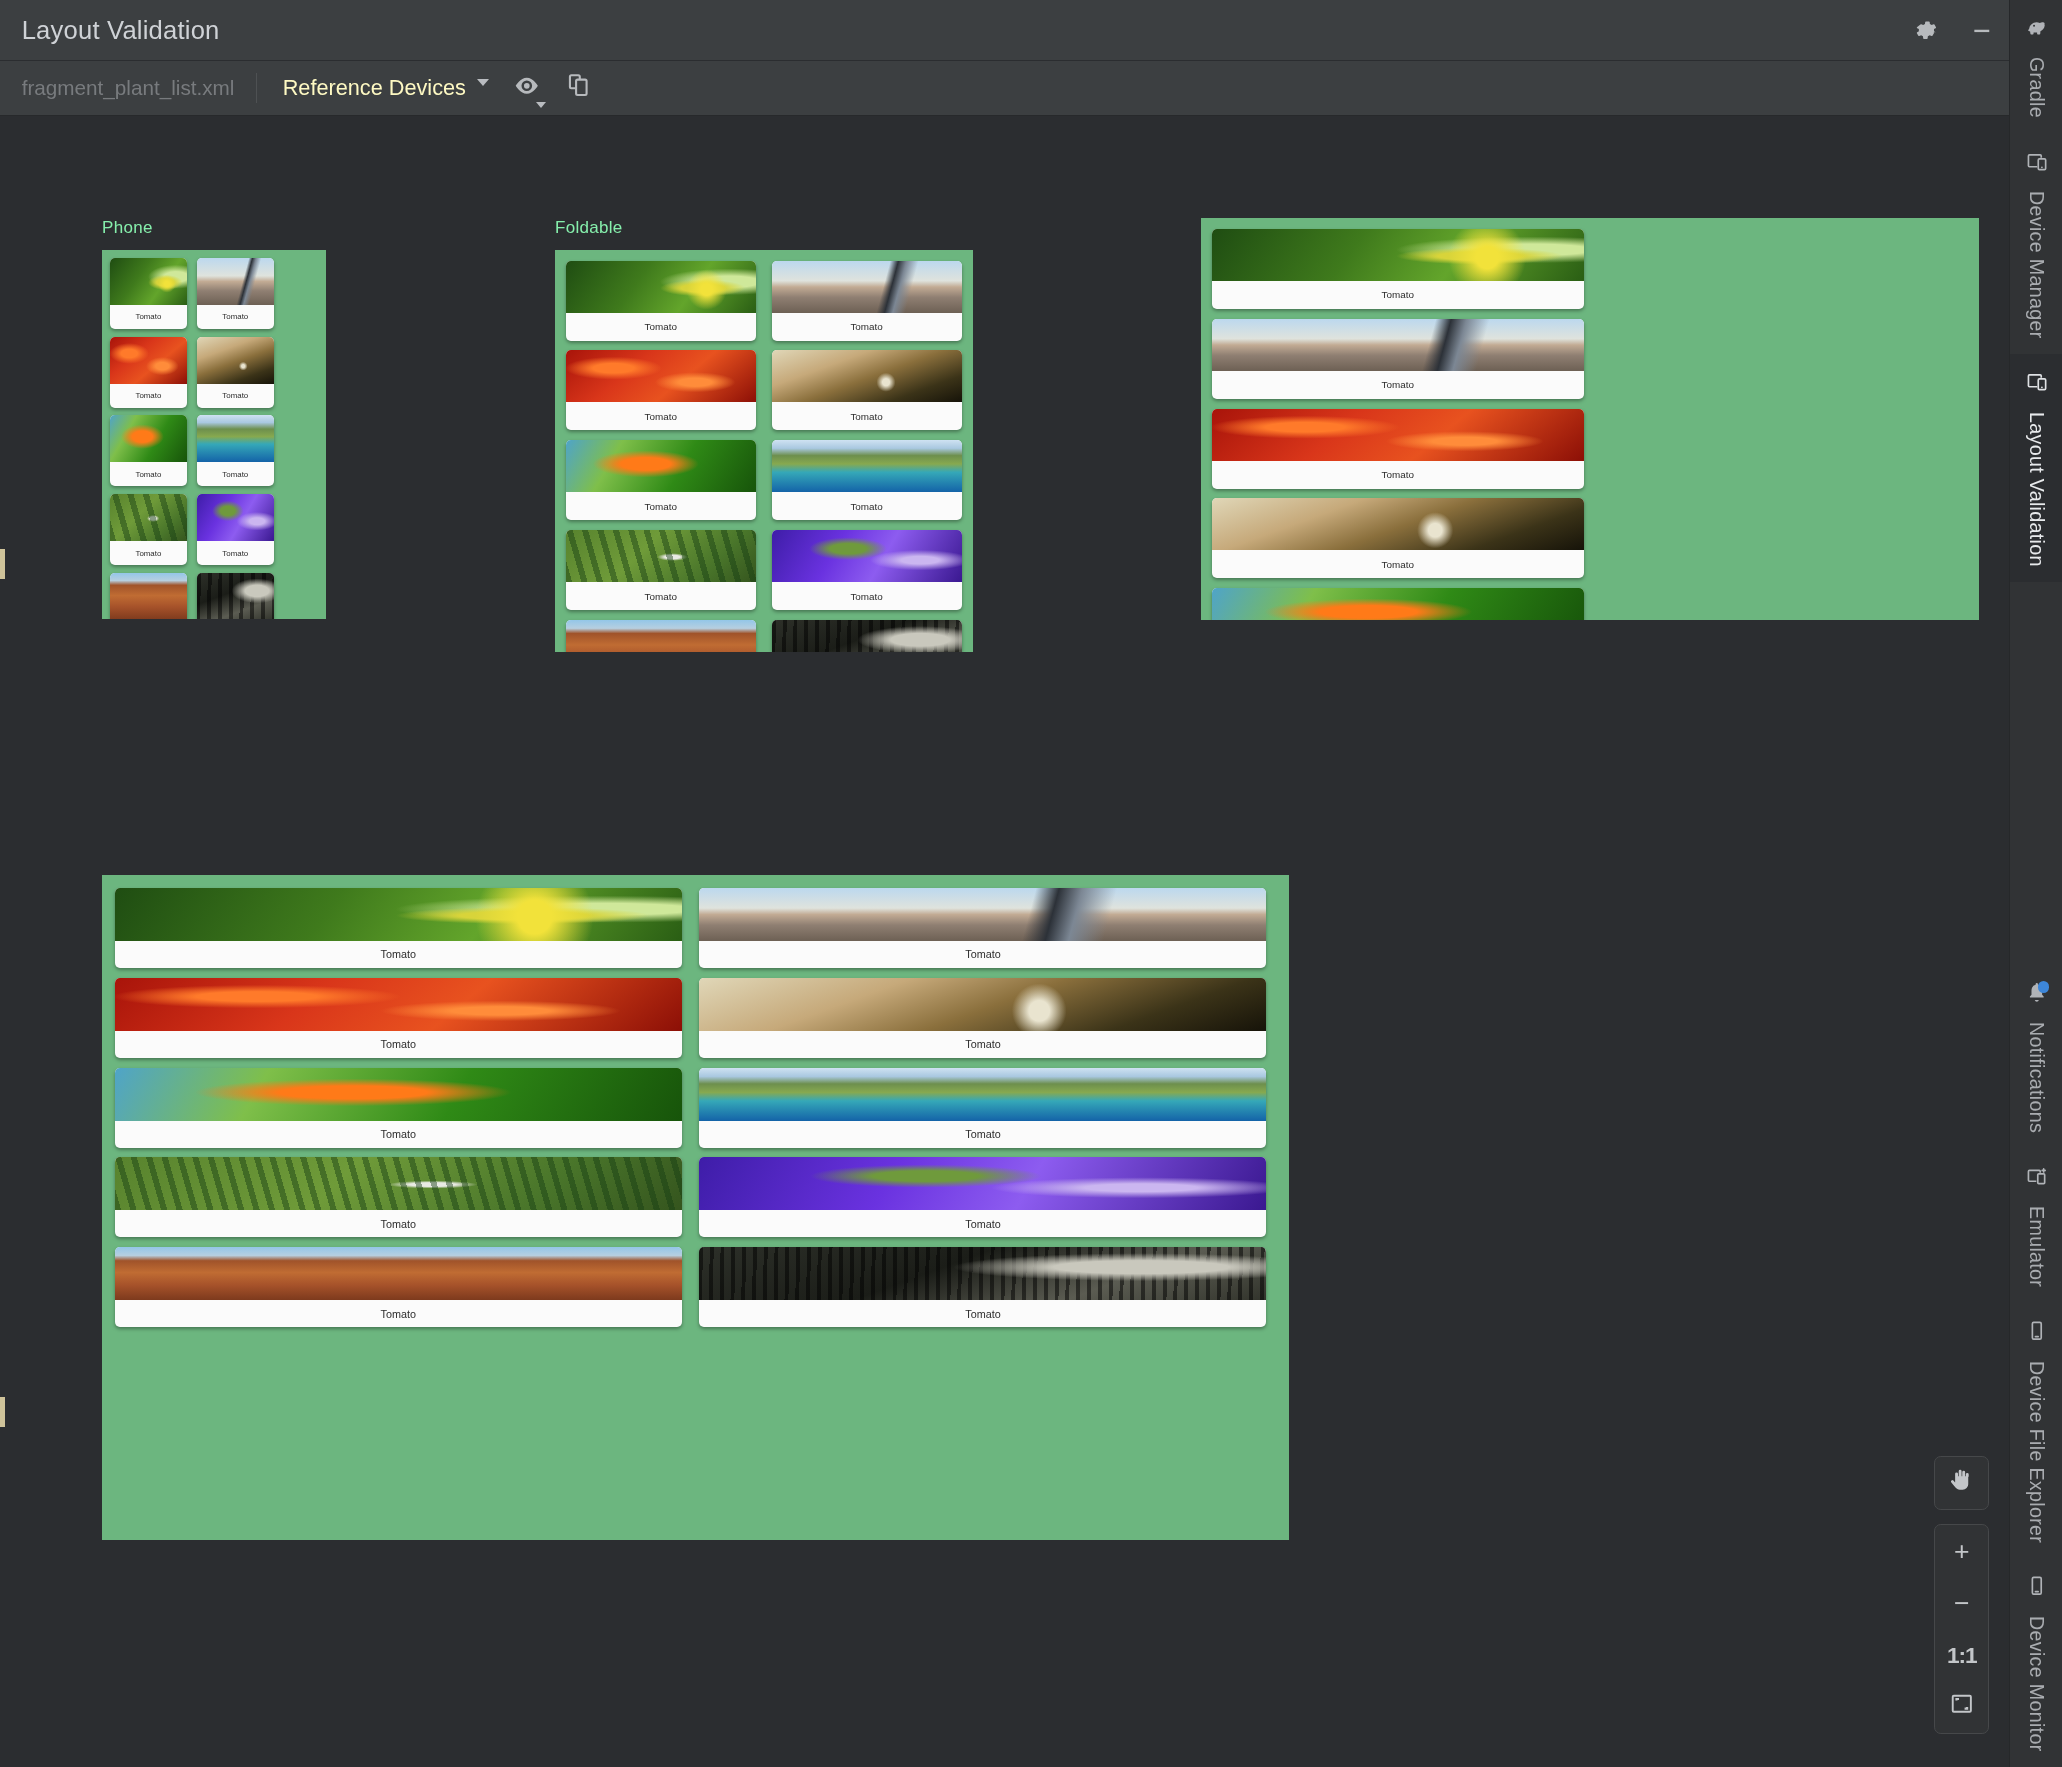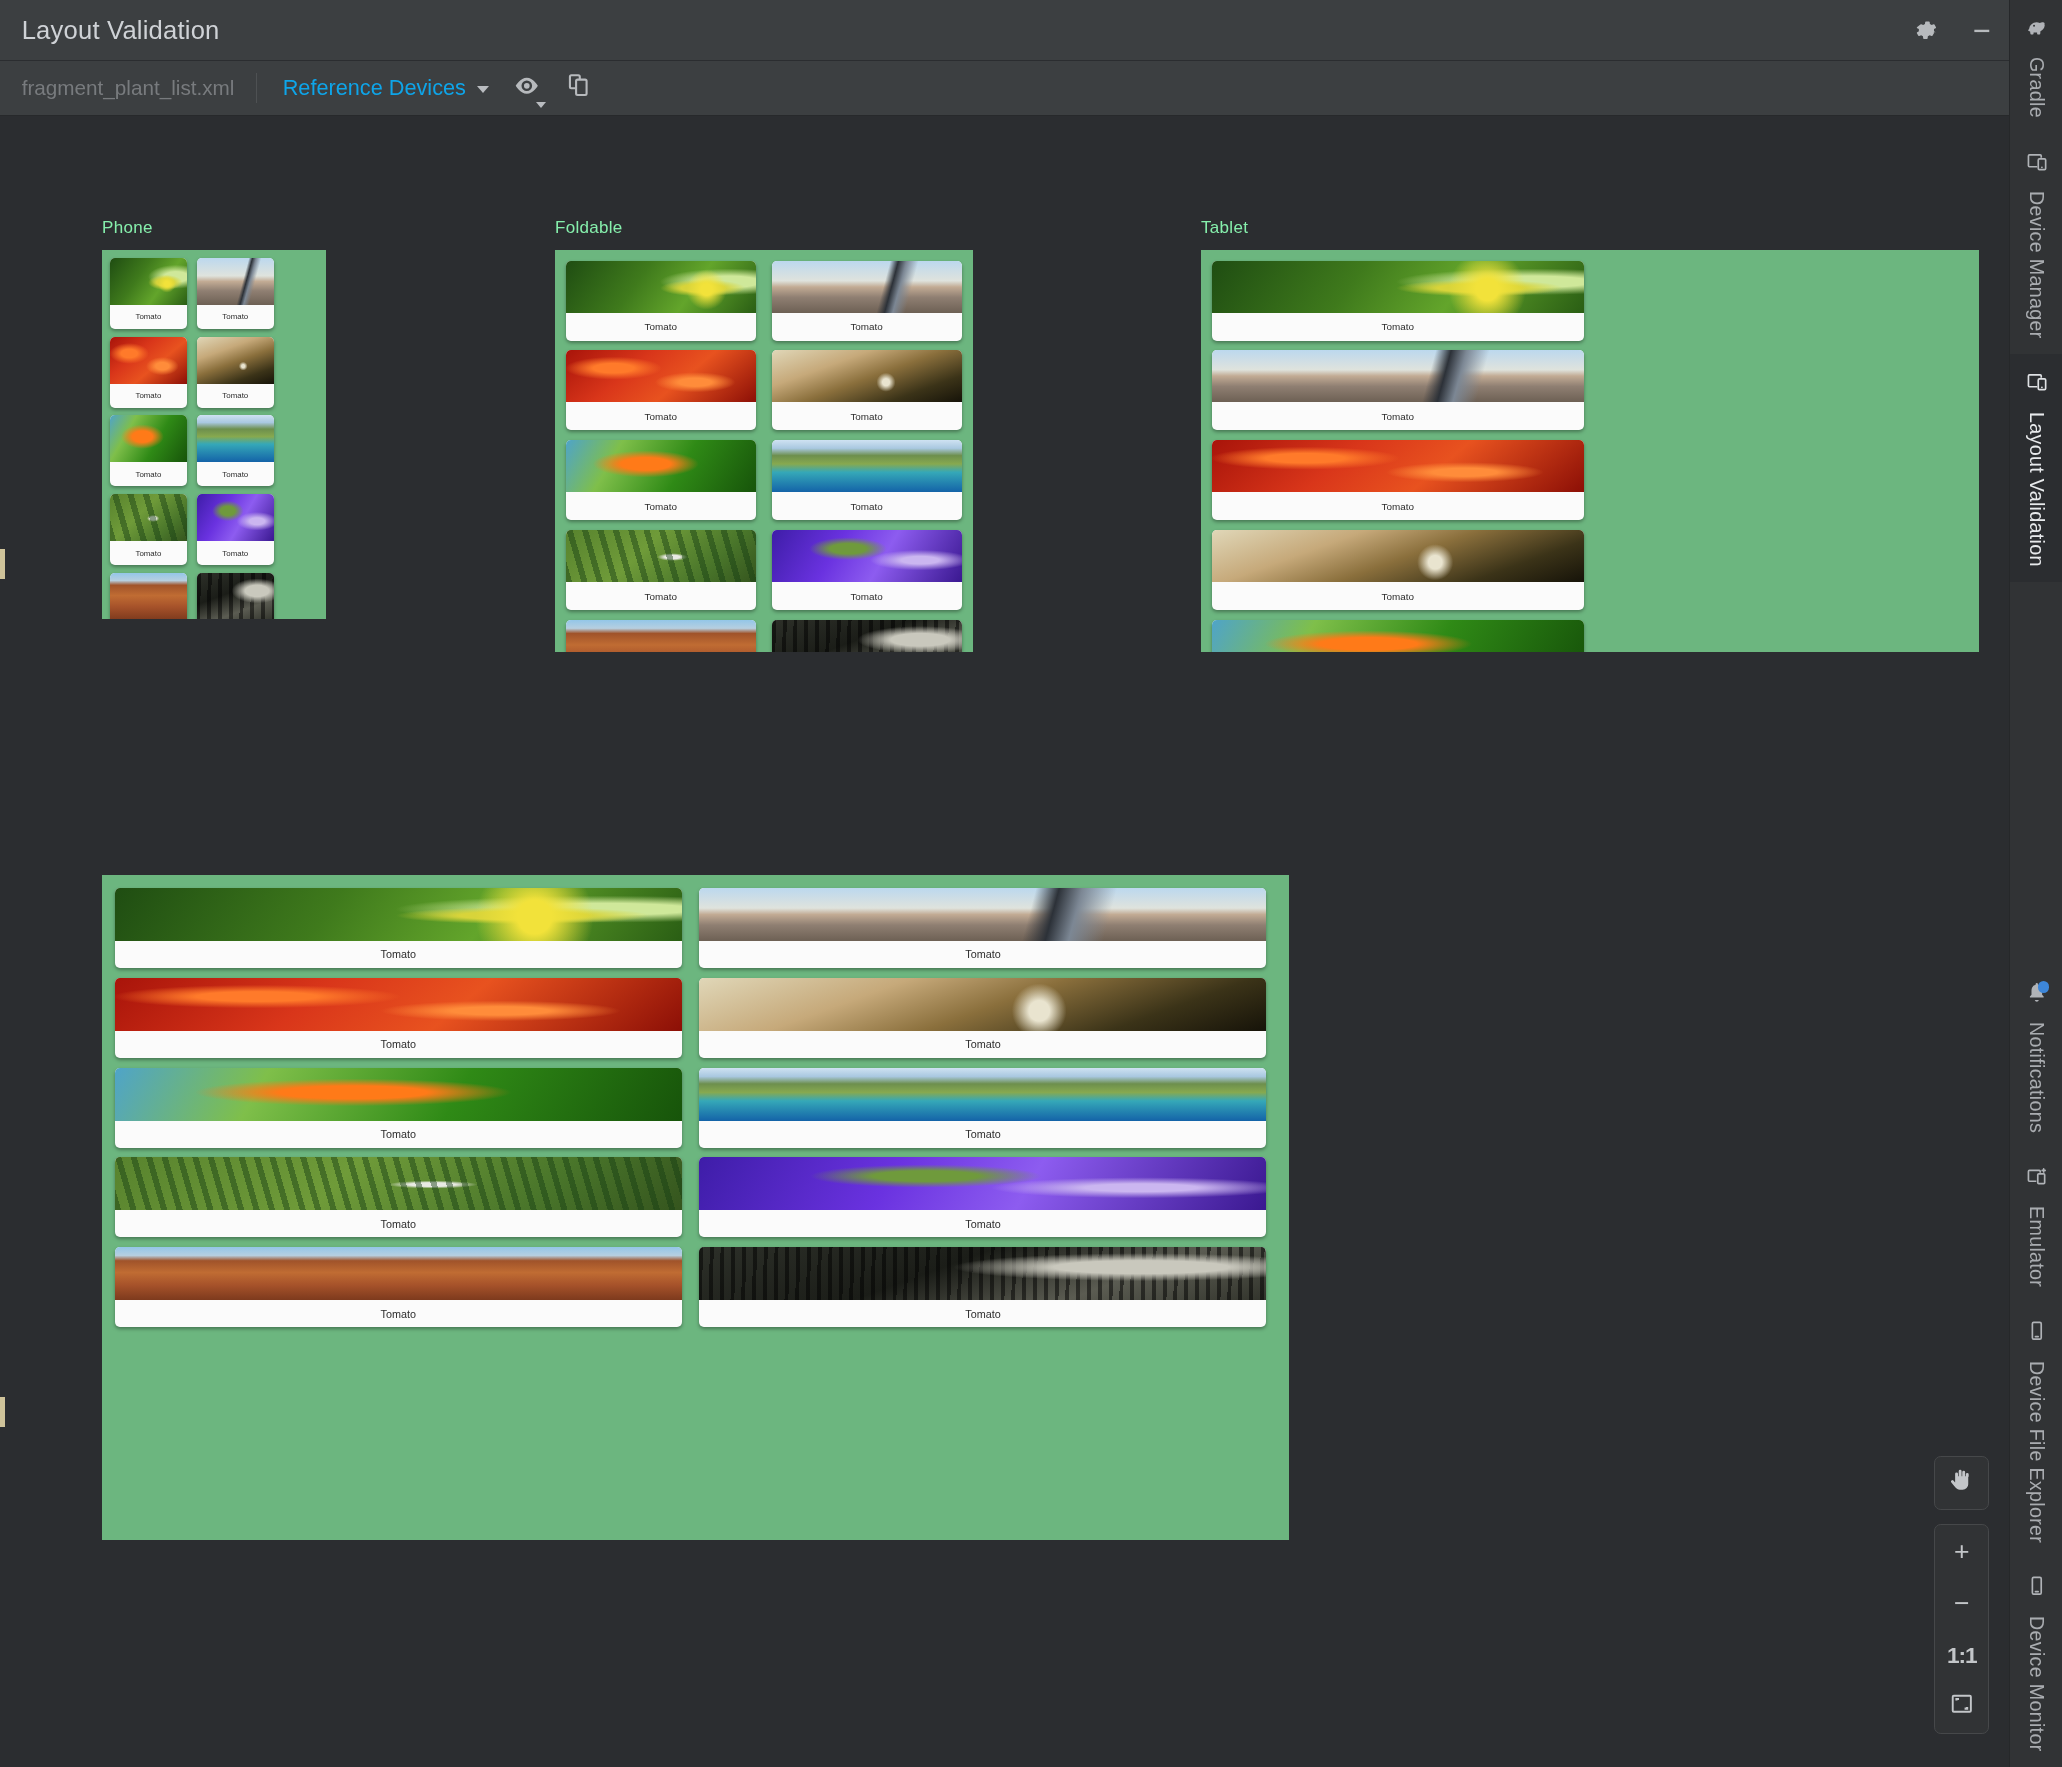--- a/index.html
+++ b/index.html
@@ -17,22 +17,22 @@
   .title-actions { position:absolute; right:0; top:0; height:61px; display:flex; align-items:center; }
   .tb-btn { width:55px; height:61px; display:flex; align-items:center; justify-content:center;
     cursor:default; }
   .tb-btn svg { display:block; }
 
   
   .toolbar { position:relative; height:55px; background:#3c3f41; display:flex; align-items:center;
     border-bottom:1px solid #27292b; }
   .file-name { font-size:20.7px; color:#787b7e; padding:0 21.7px; }
   .vsep { width:1px; height:29.6px; background:#4e5153; }
-  .ref-devices { display:flex; align-items:center; gap:10.8px; padding:0 9.9px 0 25.6px;
-    font-size:21.7px; color:#0ea5e9; cursor:default; }
+  .ref-devices { display:flex; gap:10.8px; padding:0 9.9px 0 25.6px;
+    font-size:21.7px; color:#fef9c3; cursor:default; }
   .chev { width:0;height:0;border-left:6.9px solid transparent;border-right:6.9px solid transparent;
     border-top:7.9px solid #b9bcc0; margin-top:3.9px;}
   .icon-btn { width:49px; height:43px; display:flex; align-items:center; justify-content:center;
     position:relative; cursor:default; margin-left:3.9px;}
   .eye-caret { position:absolute; bottom:2px; right:5.9px; width:0;height:0;
     border-left:5.9px solid transparent;border-right:5.9px solid transparent;border-top:6.9px solid #b9bcc0;}
 
   
   .canvas { position:relative; width:100%; height:1651px; background:#2b2d30; overflow:hidden; }
 
@@ -216,21 +216,20 @@
                 <div class="thumb" style="height: 52px; background-image: linear-gradient(rgb(147, 198, 232) 0%, rgb(182, 207, 224) 16%, rgb(160, 83, 42) 26%, rgb(192, 108, 51) 48%, rgb(166, 82, 42) 72%, rgb(125, 58, 29) 100%);"></div>
               </div>
               <div class="card" style="width: 190px; height: 80px;">
                 <div class="thumb" style="height: 52px; background-image: radial-gradient(at 78% 38%, rgb(201, 200, 189) 0px, rgb(201, 200, 189) 14%, rgba(201, 200, 189, 0) 30%), repeating-linear-gradient(91deg, rgba(0, 0, 0, 0.5) 0px, rgba(0, 0, 0, 0.5) 3.9px, rgba(0, 0, 0, 0) 3.9px, rgba(0, 0, 0, 0) 10.8px), linear-gradient(160deg, rgb(45, 48, 41) 0%, rgb(27, 29, 24) 42%, rgb(91, 92, 82) 72%, rgb(50, 52, 44) 100%);"></div>
               </div>
             </div>
         </div>
       </div>
 
       <div class="preview" style="left:1201px; top:102px;">
-        <div class="dev-label">Tablet</div>
         <div class="screen" style="width: 778px; height: 402px; padding: 10.8px; background: rgb(108, 182, 127);">
           <div class="grid" id="grid-tablet" style="gap: 9.9px 17.7px;">
               <div class="card" style="width: 372px; height: 80px;">
                 <div class="thumb" style="height: 52px; background-image: radial-gradient(circle at 74% 55%, rgb(242, 226, 58) 0px, rgb(242, 226, 58) 4%, rgba(242, 226, 58, 0) 14%), radial-gradient(at 72% 52%, rgb(216, 212, 58) 0px, rgb(216, 212, 58) 11%, rgba(216, 212, 58, 0) 22%), radial-gradient(at 86% 40%, rgb(207, 232, 154) 0px, rgb(207, 232, 154) 13%, rgba(207, 232, 154, 0) 30%), linear-gradient(125deg, rgb(31, 77, 18) 0%, rgb(63, 122, 28) 38%, rgb(99, 165, 43) 65%, rgb(42, 94, 20) 100%);"></div>
                 <div class="cap" style="font-size: 9.9px;">Tomato</div>
               </div>
               <div class="card" style="width: 372px; height: 80px;">
                 <div class="thumb" style="height: 52px; background-image: linear-gradient(105deg, rgba(60, 60, 70, 0) 58%, rgb(44, 49, 56) 62%, rgb(124, 135, 148) 66%, rgba(0, 0, 0, 0) 72%), linear-gradient(rgb(188, 216, 238) 0%, rgb(223, 227, 221) 38%, rgb(194, 171, 148) 50%, rgb(143, 127, 114) 70%, rgb(109, 96, 84) 100%);"></div>
                 <div class="cap" style="font-size: 9.9px;">Tomato</div>
               </div>

